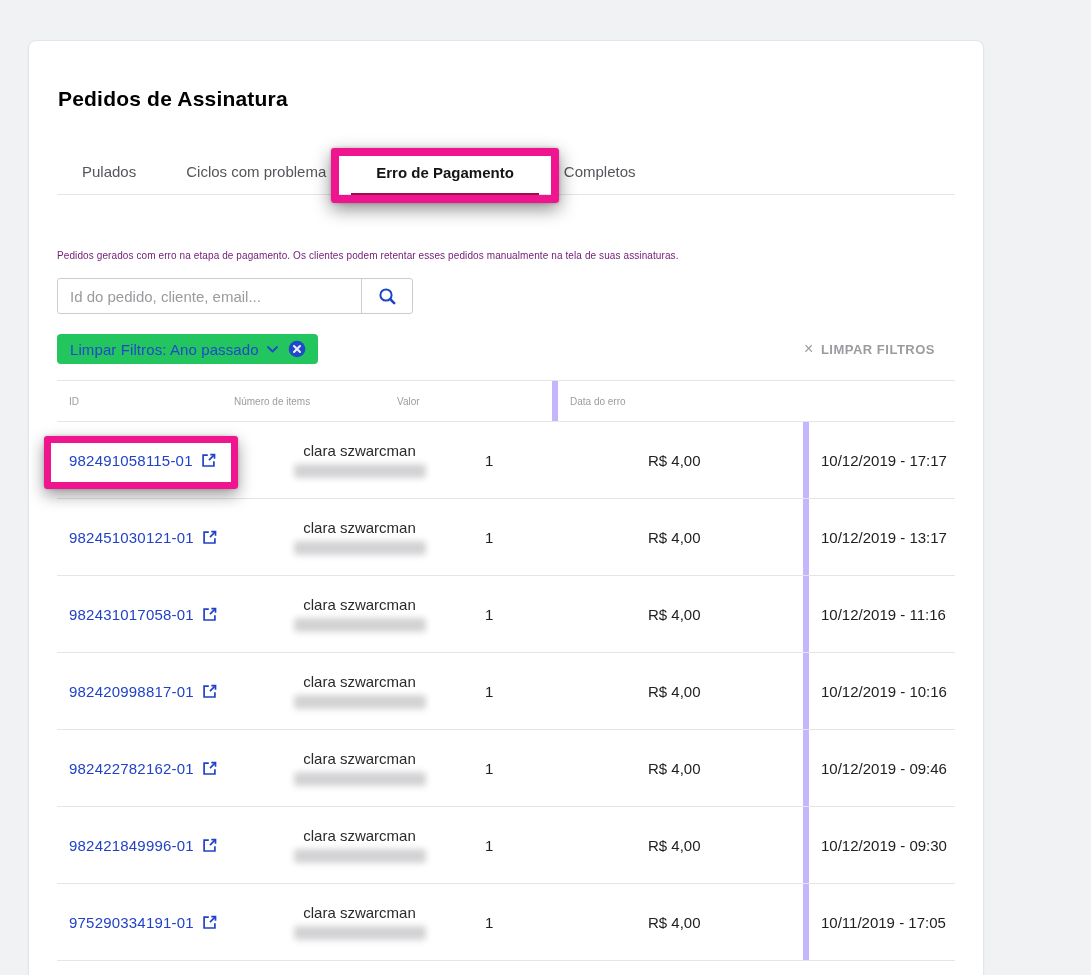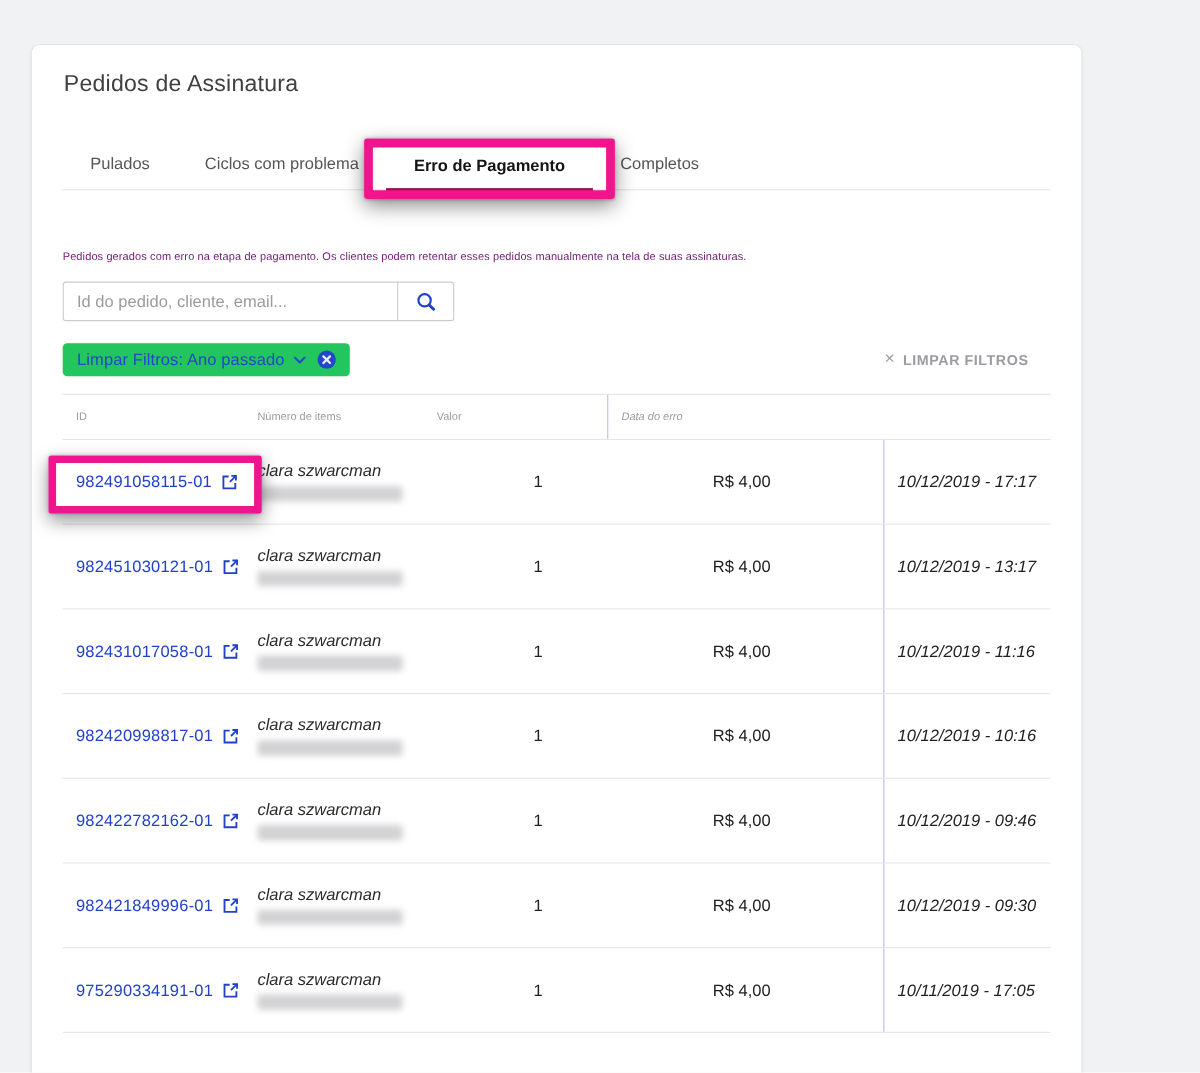--- a/index.html
+++ b/index.html
@@ -9,21 +9,21 @@
     font-family:"Liberation Sans", sans-serif;
     -webkit-font-smoothing:antialiased;
   }
   .card{
     position:absolute;left:28px;top:40px;width:956px;height:990px;
     background:#FFFFFF;border:1px solid #E4E5E8;border-radius:8px;
     box-sizing:border-box;padding:0 28px;
     box-shadow:0 1px 3px rgba(0,0,0,0.04);
   }
   .page-title{
-    margin:24px 0 0 1px;font-size:21px;font-weight:400;color:#404040;
+    margin:46px 0 0 1px;font-size:21px;font-weight:700;color:#000000;
     letter-spacing:0.2px;
   }
   
   .tabbar{display:flex;margin-top:52px;border-bottom:1px solid #E4E5E7;align-items:flex-end;}
   .tab{
     padding:0 25px 14px;font-size:15px;color:#55555B;cursor:pointer;
     position:relative;white-space:nowrap;
   }
   .tab.active{
     color:#141417;font-weight:700;border-bottom:3px solid #9B0F4C;
@@ -72,22 +72,22 @@
     height:40px;align-items:center;color:#9B9CA0;font-size:10px;
   }
   .trow{
     display:flex;border-bottom:1px solid #E4E5E7;height:76px;font-size:15px;color:#212125;
   }
   .td,.th{box-sizing:border-box;display:flex;align-items:center;height:100%;}
   .c-id{width:177px;padding-left:12px;}
   .c-client{width:251px;}
   .c-items{width:163px;}
   .c-value{width:155px;}
-  .c-date{width:152px;padding-left:12px;border-left:1px solid #c4b5fd;font-style:italic;}
-  .td.c-client{flex-direction:column;align-items:flex-start;justify-content:center;gap:5px;font-style:italic;}
+  .c-date{width:152px;padding-left:12px;border-left:6px solid #c4b5fd;}
+  .td.c-client{flex-direction:column;align-items:center;justify-content:center;gap:5px;}
   .client-name{font-size:15px;color:#2A2A2E;}
   .redacted-email{
     width:132px;height:14px;background:#C7C7C9;border-radius:3px;
     filter:blur(3px);opacity:0.8;
   }
   .id-wrap{position:relative;display:inline-flex;align-items:center;}
   .id-link{color:#2142C8;text-decoration:none;letter-spacing:0.2px;cursor:pointer;}
   .ext-icon{margin-left:8px;display:inline-flex;cursor:pointer;}
   .ann-id{
     position:absolute;top:-16px;left:-25px;right:-22px;bottom:-20px;

